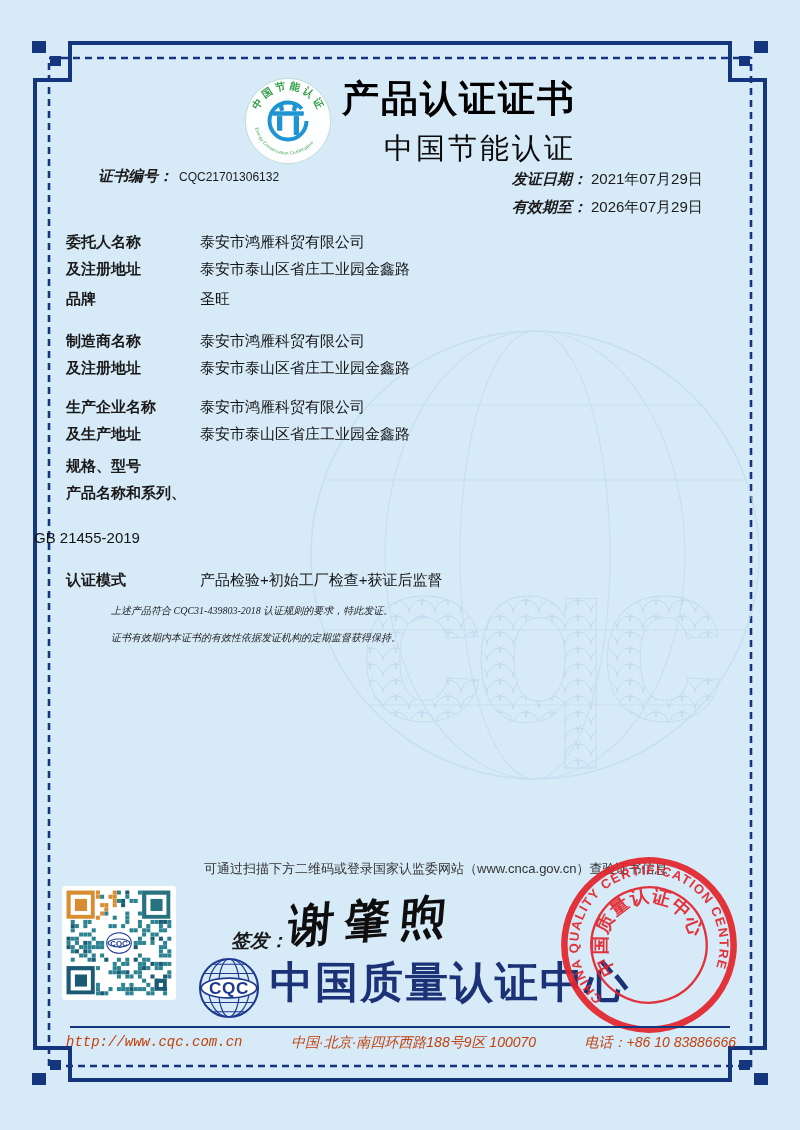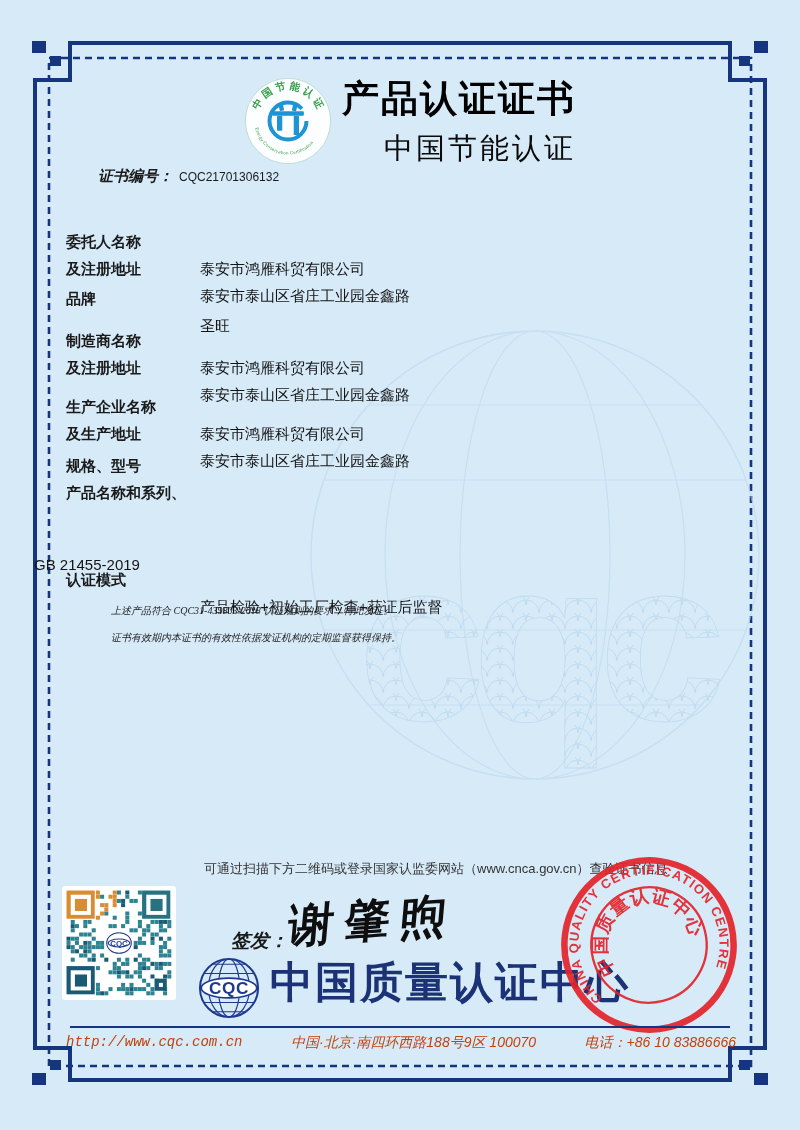--- a/index.html
+++ b/index.html
@@ -14,21 +14,21 @@
   .title-main{font-size:37px;font-weight:bold;letter-spacing:2px;color:#000;}
   .title-sub{font-size:29px;margin-top:5px;letter-spacing:3px;color:#0a0a0a;}
   
   .cert-row{left:98px;top:167px;font-size:15px;}
   .cert-row .val{font-size:12px;margin-left:6px;}
   .dates{left:512px;top:165px;font-size:15px;line-height:27px;}
   .dates .val{margin-left:4px;}
   
   .frow{left:66px;width:660px;display:flex;}
   .flabel{width:134px;font-weight:bold;font-size:15px;line-height:27px;flex:none;}
-  .fvalue{font-size:15px;line-height:27px;color:#141414;margin-top:27px;}
+  .fvalue{font-size:15px;line-height:27px;color:#141414;}
   
   .statement{left:66px;top:597px;font-size:10px;line-height:27px;color:#1f1f1f;
              font-family:"Liberation Serif","DejaVu Serif",serif;font-style:italic;margin-left:45px;}
   
   .note{left:204px;top:860px;font-size:13px;color:#333;}
   .qr{left:62px;top:886px;width:114px;height:114px;}
   .sign-label{left:231px;top:928px;font-size:19px;}
   .signature{left:288px;top:890px;font-size:46px;font-weight:bold;letter-spacing:10px;color:#0e0e0e;
              font-family:"Liberation Serif","DejaVu Serif",serif;
              transform:rotate(-4deg) skewX(-9deg);}
@@ -111,20 +111,24 @@
     </g>
   </svg>
 
   <div class="abs title-block">
     <div class="title-main">产品认证证书</div>
     <div class="title-sub">中国节能认证</div>
   </div>
 
   <div class="abs cert-row">
     <span class="kai">证书编号：</span><span class="val">CQC21701306132</span>
+  </div>
+  <div class="abs dates">
+    <div><span class="kai">发证日期：</span><span class="val">2021年07月29日</span></div>
+    <div><span class="kai">有效期至：</span><span class="val">2026年07月29日</span></div>
   </div>
 
   <div class="abs frow" style="top:228px">
     <div class="flabel">
         <div>委托人名称</div>
         <div>及注册地址</div>
       </div>
     <div class="fvalue">
         <div>泰安市鸿雁科贸有限公司</div>
         <div>泰安市泰山区省庄工业园金鑫路</div>

